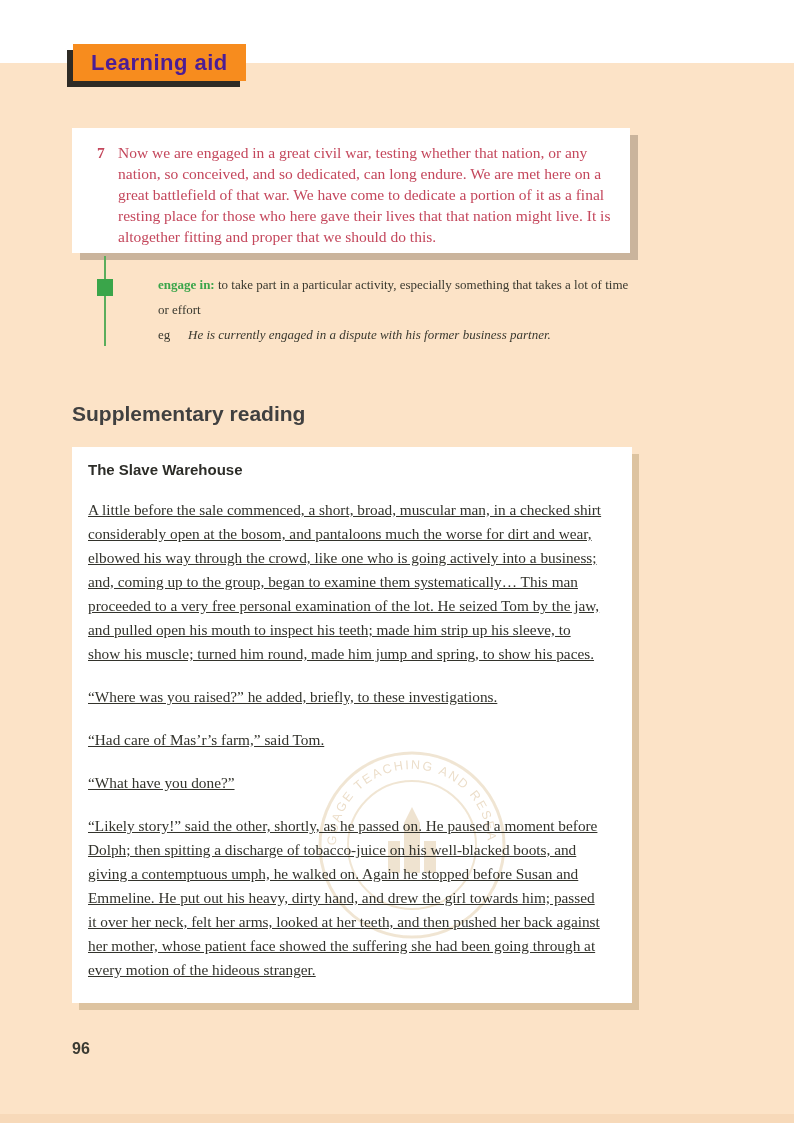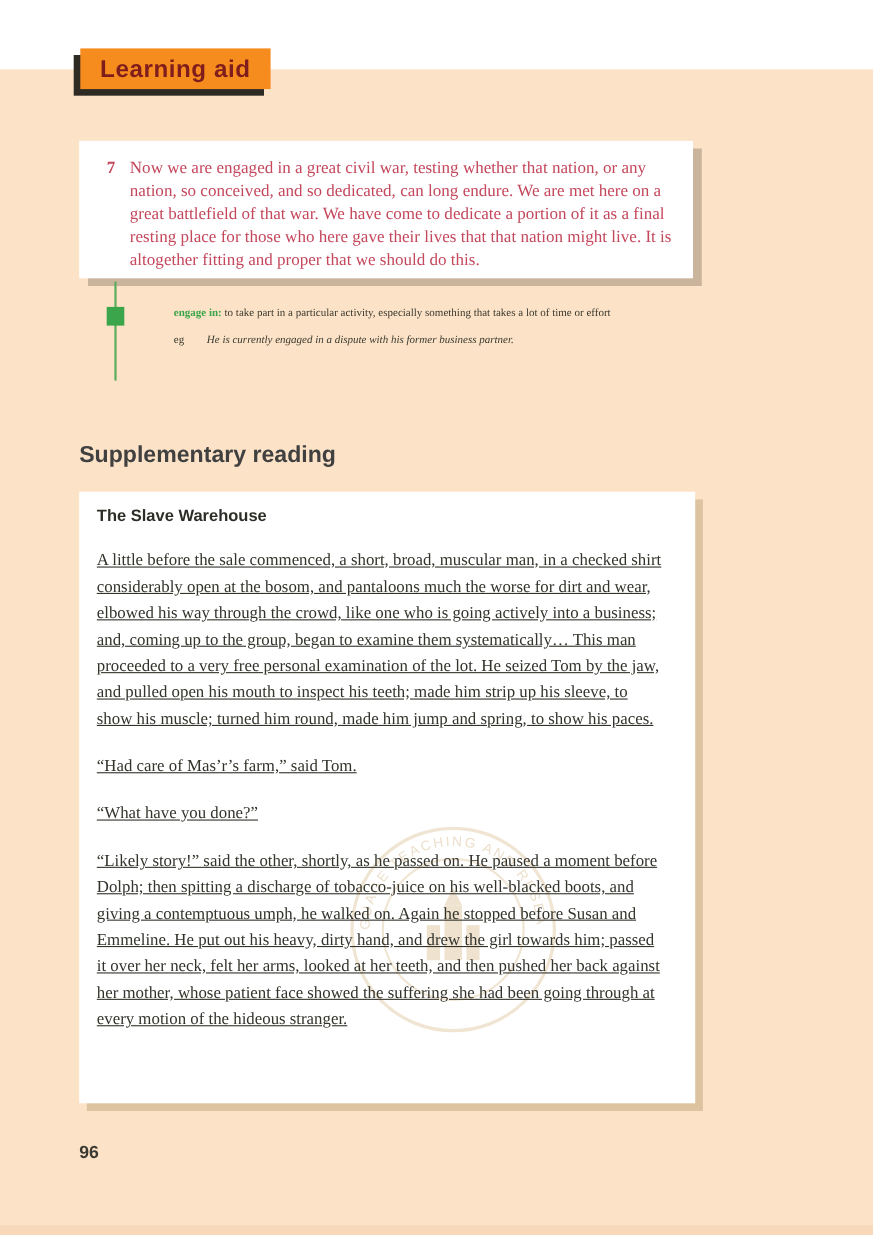--- a/index.html
+++ b/index.html
@@ -2,37 +2,37 @@
 <html><head>
 <meta charset="utf-8">
 <style>
   html,body{margin:0;padding:0;}
   body{background:#ffffff;font-family:"Liberation Serif",serif;}
   .page{position:relative;width:794px;height:1123px;background:#ffffff;overflow:hidden;}
   .peach-bg{position:absolute;left:0;top:63px;width:794px;height:1060px;background:#fce3c7;}
   .bottom-edge{position:absolute;left:0;bottom:0;width:794px;height:9px;background:#f3d2ad;opacity:.55;}
 
   
-  .badge{position:absolute;left:73px;top:44px;background:#f78c1e;color:#7f1d1d;
+  .badge{position:absolute;left:73px;top:44px;background:#f78c1e;color:#4c1d95;
          font-family:"Liberation Sans",sans-serif;font-weight:bold;font-size:22px;
          line-height:37px;padding:0 18px;letter-spacing:.5px;
          box-shadow:-6px 6px 0 #2e2b25;}
 
   
   .quote-box{position:absolute;left:72px;top:128px;width:558px;height:125px;background:#ffffff;
              box-shadow:8px 7px 0 rgba(160,142,120,.55);}
   .quote-inner{display:flex;padding:14px 18px 0 25px;color:#c4475c;font-size:15.5px;line-height:21px;}
   .quote-num{font-weight:bold;width:21px;flex:none;}
   .quote-text{width:500px;}
 
   
   .note-line{position:absolute;left:104px;top:256px;width:2px;height:90px;background:#5bad5c;}
   .note-square{position:absolute;left:97px;top:279px;width:16px;height:17px;background:#3aa54a;}
   .note-text{position:absolute;left:158px;top:272px;width:474px;color:#3a392f;
-             font-size:10px;line-height:25px;}
+             font-size:13px;line-height:25px;}
   .note-term{color:#3aa54a;font-weight:bold;}
   .note-example{margin-top:0;}
   .note-eg{display:inline-block;width:30px;}
   .note-example em{font-style:italic;}
 
   
   .supp-heading{position:absolute;left:72px;top:402px;color:#404040;
                 font-family:"Liberation Sans",sans-serif;font-weight:bold;font-size:21px;}
 
   
@@ -89,20 +89,21 @@
       <g fill="#e0c8a2">
         <rect x="92" y="78" width="16" height="50"></rect>
         <rect x="76" y="96" width="12" height="32"></rect>
         <rect x="112" y="96" width="12" height="32"></rect>
         <polygon points="100,62 92,78 108,78"></polygon>
       </g>
     </svg>
     <div class="reading-title">The Slave Warehouse</div>
     <div class="reading-body">
       <p>A little before the sale commenced, a short, broad, muscular man, in a checked shirt considerably open at the bosom, and pantaloons much the worse for dirt and wear, elbowed his way through the crowd, like one who is going actively into a business; and, coming up to the group, began to examine them systematically… This man proceeded to a very free personal examination of the lot. He seized Tom by the jaw, and pulled open his mouth to inspect his teeth; made him strip up his sleeve, to show his muscle; turned him round, made him jump and spring, to show his paces.</p>
+      <p>“Where was you raised?” he added, briefly, to these investigations.</p>
       <p>“Had care of Mas’r’s farm,” said Tom.</p>
       <p>“What have you done?”</p>
       <p>“Likely story!” said the other, shortly, as he passed on. He paused a moment before Dolph; then spitting a discharge of tobacco-juice on his well-blacked boots, and giving a contemptuous umph, he walked on. Again he stopped before Susan and Emmeline. He put out his heavy, dirty hand, and drew the girl towards him; passed it over her neck, felt her arms, looked at her teeth, and then pushed her back against her mother, whose patient face showed the suffering she had been going through at every motion of the hideous stranger.</p>
     </div>
   </div>
 
   <div class="page-num">96</div>
   <div class="bottom-edge"></div>
 </div>
 

